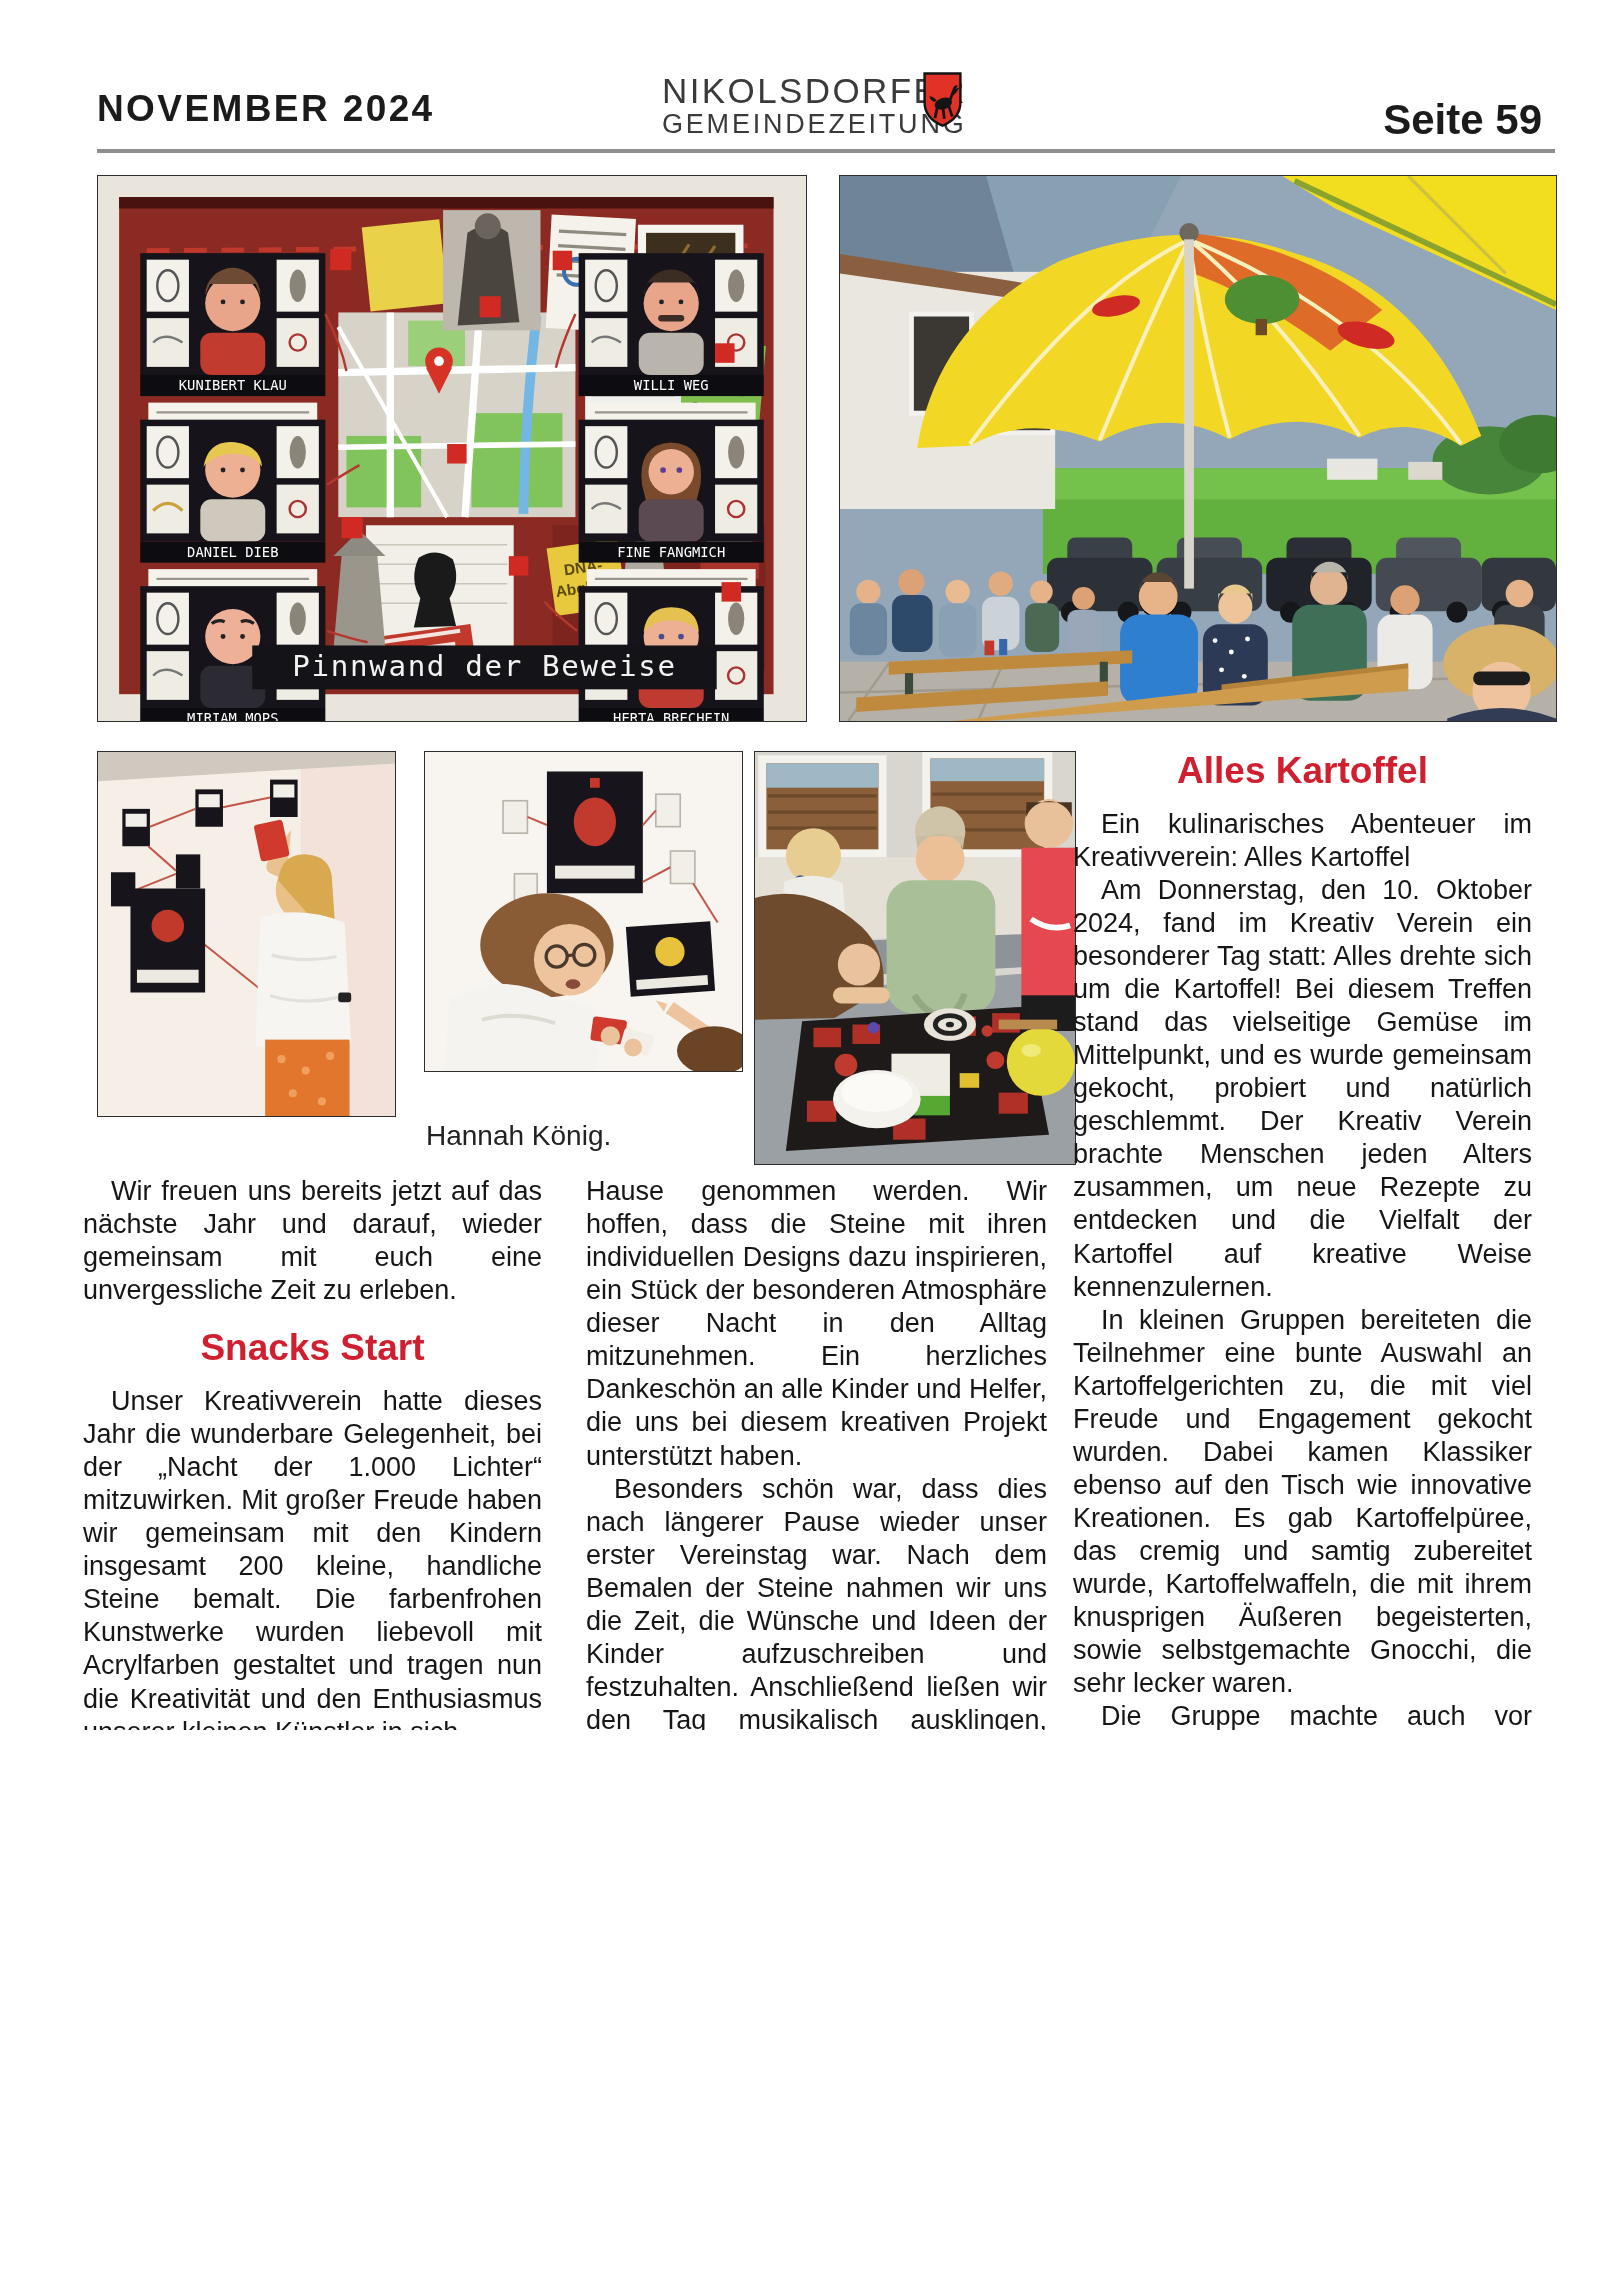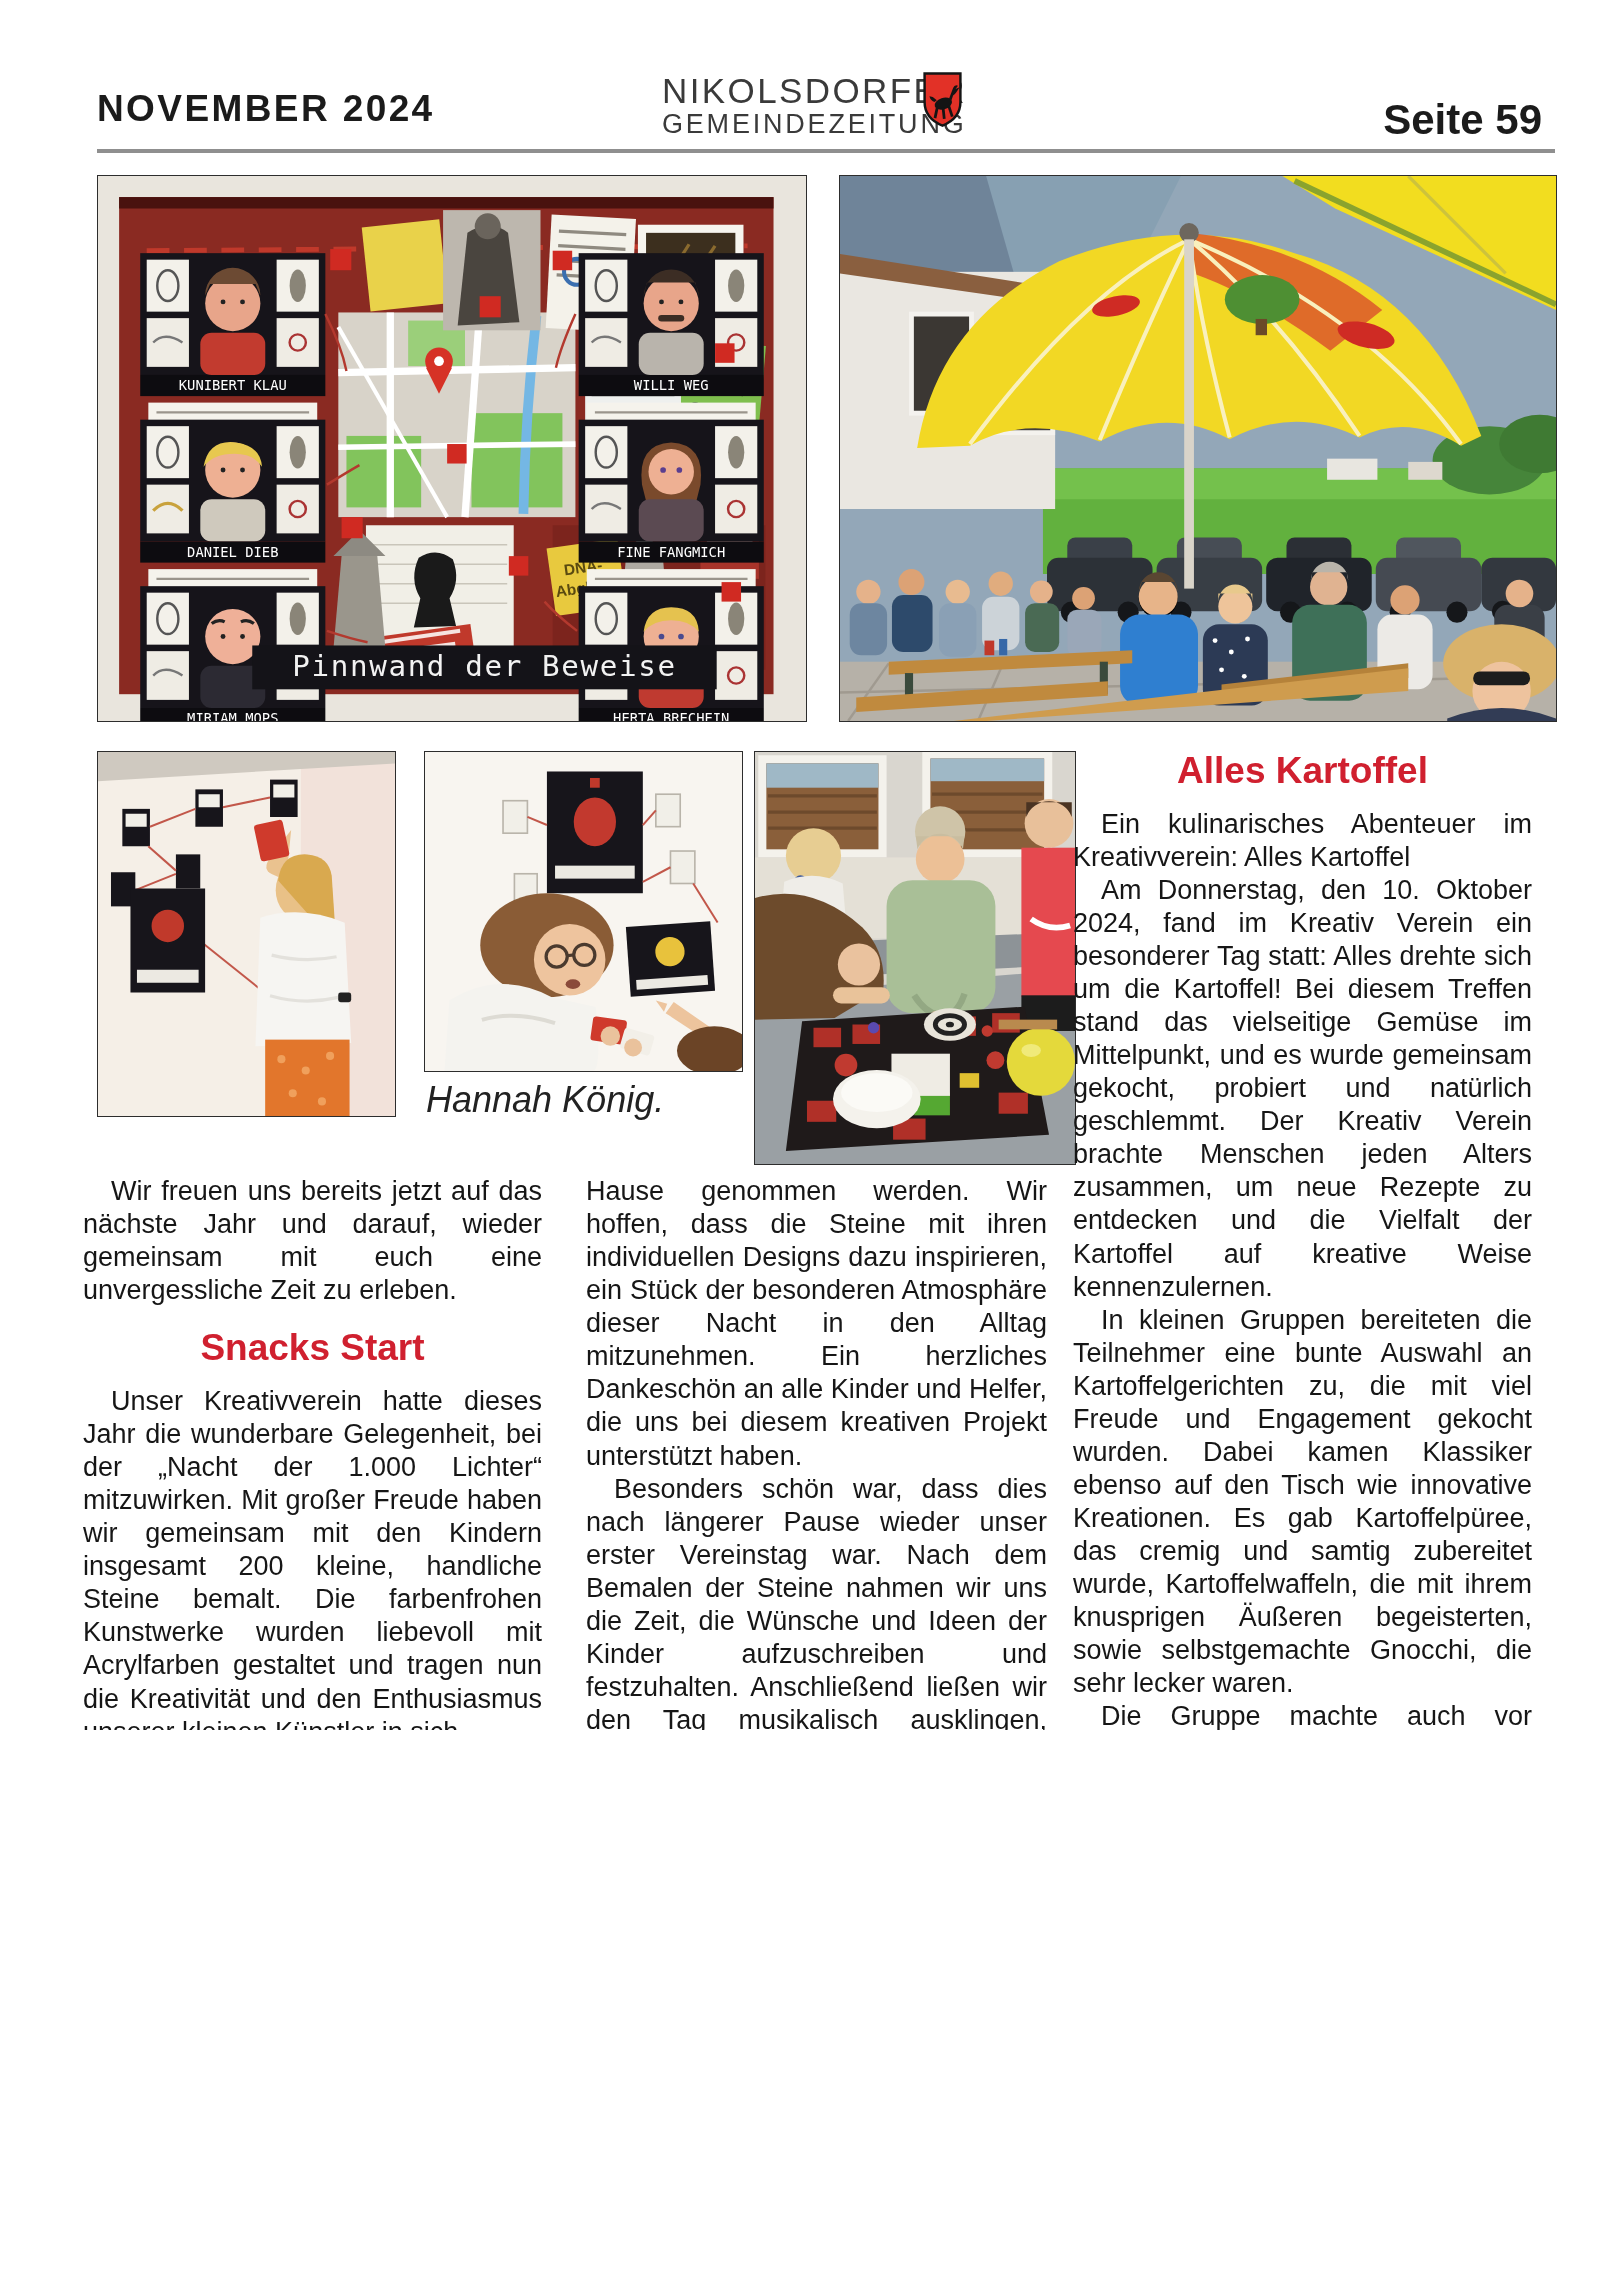--- a/index.html
+++ b/index.html
@@ -18,21 +18,21 @@
   .ph{position:absolute;border:1.6px solid #2d2d2d;overflow:hidden;background:#ddd;}
   .ph svg{display:block;width:100%;height:100%;}
   
   .col{position:absolute;text-align:justify;font-size:27px;line-height:1.225;color:#161616;
        hyphens:auto;-webkit-hyphens:auto;}
   .col p{margin:0;text-indent:28px;}
   .col p.cont{text-indent:0;}
   .red-head{color:#d0202f;font-weight:bold;font-size:37px;text-align:center;text-indent:0;
             margin:21px 0 16px 0;line-height:1.1;}
   .red-head.first{margin-top:16px;}
-  .caption{position:absolute;left:426px;top:1079px;font-size:36px;font-style:italic;color:#222;}
+  .caption{position:absolute;left:426px;top:1120px;font-size:28px;color:#222;}
   
   .footer{position:absolute;right:81px;top:2178px;width:325px;text-align:right;}
   .footer .frule{display:inline-block;width:110px;border-top:2.4px solid #1a1a1a;margin-bottom:4.9px;}
   .footer .issue{font-size:36px;font-weight:bold;color:#141414;}
 </style>
 </head>
 <body>
 
 <div class="page">
 

